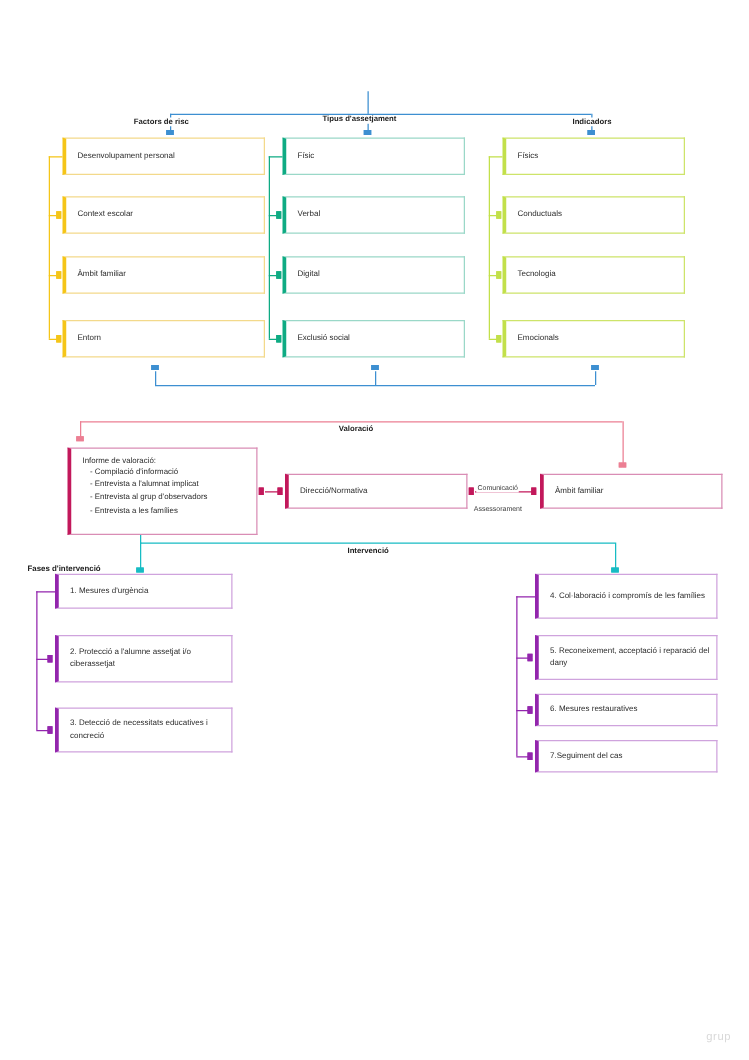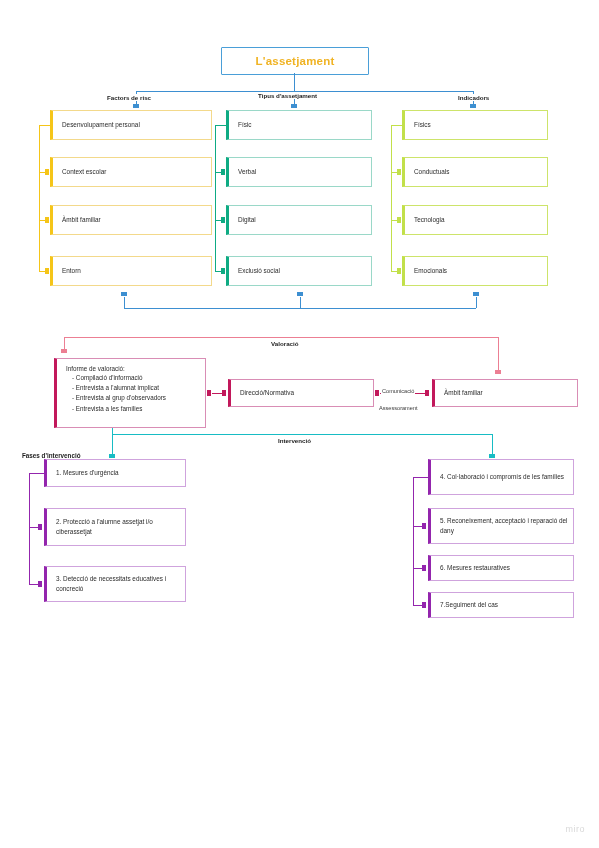--- a/index.html
+++ b/index.html
@@ -174,23 +174,20 @@
     font-size: 9px;
     color: #d9d9d9;
     letter-spacing: 0.5px;
   }
 </style>
 </head>
 <body>
 
 <div id="page">
 
-  <div class="abs" id="title-box">
-    <span class="title-text">L'assetjament</span>
-  </div>
 
   <div class="abs hline c-blue" style="left:136px; top:91px; width:337px;"></div>
 
   <div class="abs vline c-blue" style="left:136px; top:91px; height:14px;"></div>
   <div class="abs arrow arr-down c-blue" style="left:133px; top:104px;"></div>
   <div class="abs vline c-blue" style="left:294px; top:91px; height:14px;"></div>
   <div class="abs arrow arr-down c-blue" style="left:291px; top:104px;"></div>
   <div class="abs vline c-blue" style="left:473px; top:91px; height:14px;"></div>
   <div class="abs arrow arr-down c-blue" style="left:470px; top:104px;"></div>
 
@@ -364,15 +361,15 @@
   </div>
   <div class="abs vline c-purple" style="left:413px; top:477px; height:128px;"></div>
   <div class="abs hline c-purple" style="left:413px; top:477px; width:15px;"></div>
   <div class="abs hline c-purple" style="left:413px; top:526px; width:10px;"></div>
   <div class="abs arrow arr-right c-purple" style="left:422px; top:523px;"></div>
   <div class="abs hline c-purple" style="left:413px; top:568px; width:10px;"></div>
   <div class="abs arrow arr-right c-purple" style="left:422px; top:565px;"></div>
   <div class="abs hline c-purple" style="left:413px; top:605px; width:10px;"></div>
   <div class="abs arrow arr-right c-purple" style="left:422px; top:602px;"></div>
 
-  <div class="abs" id="watermark">miro</div>
+  <div class="abs" id="watermark">grup</div>
 
 </div>
 
 </body></html>

